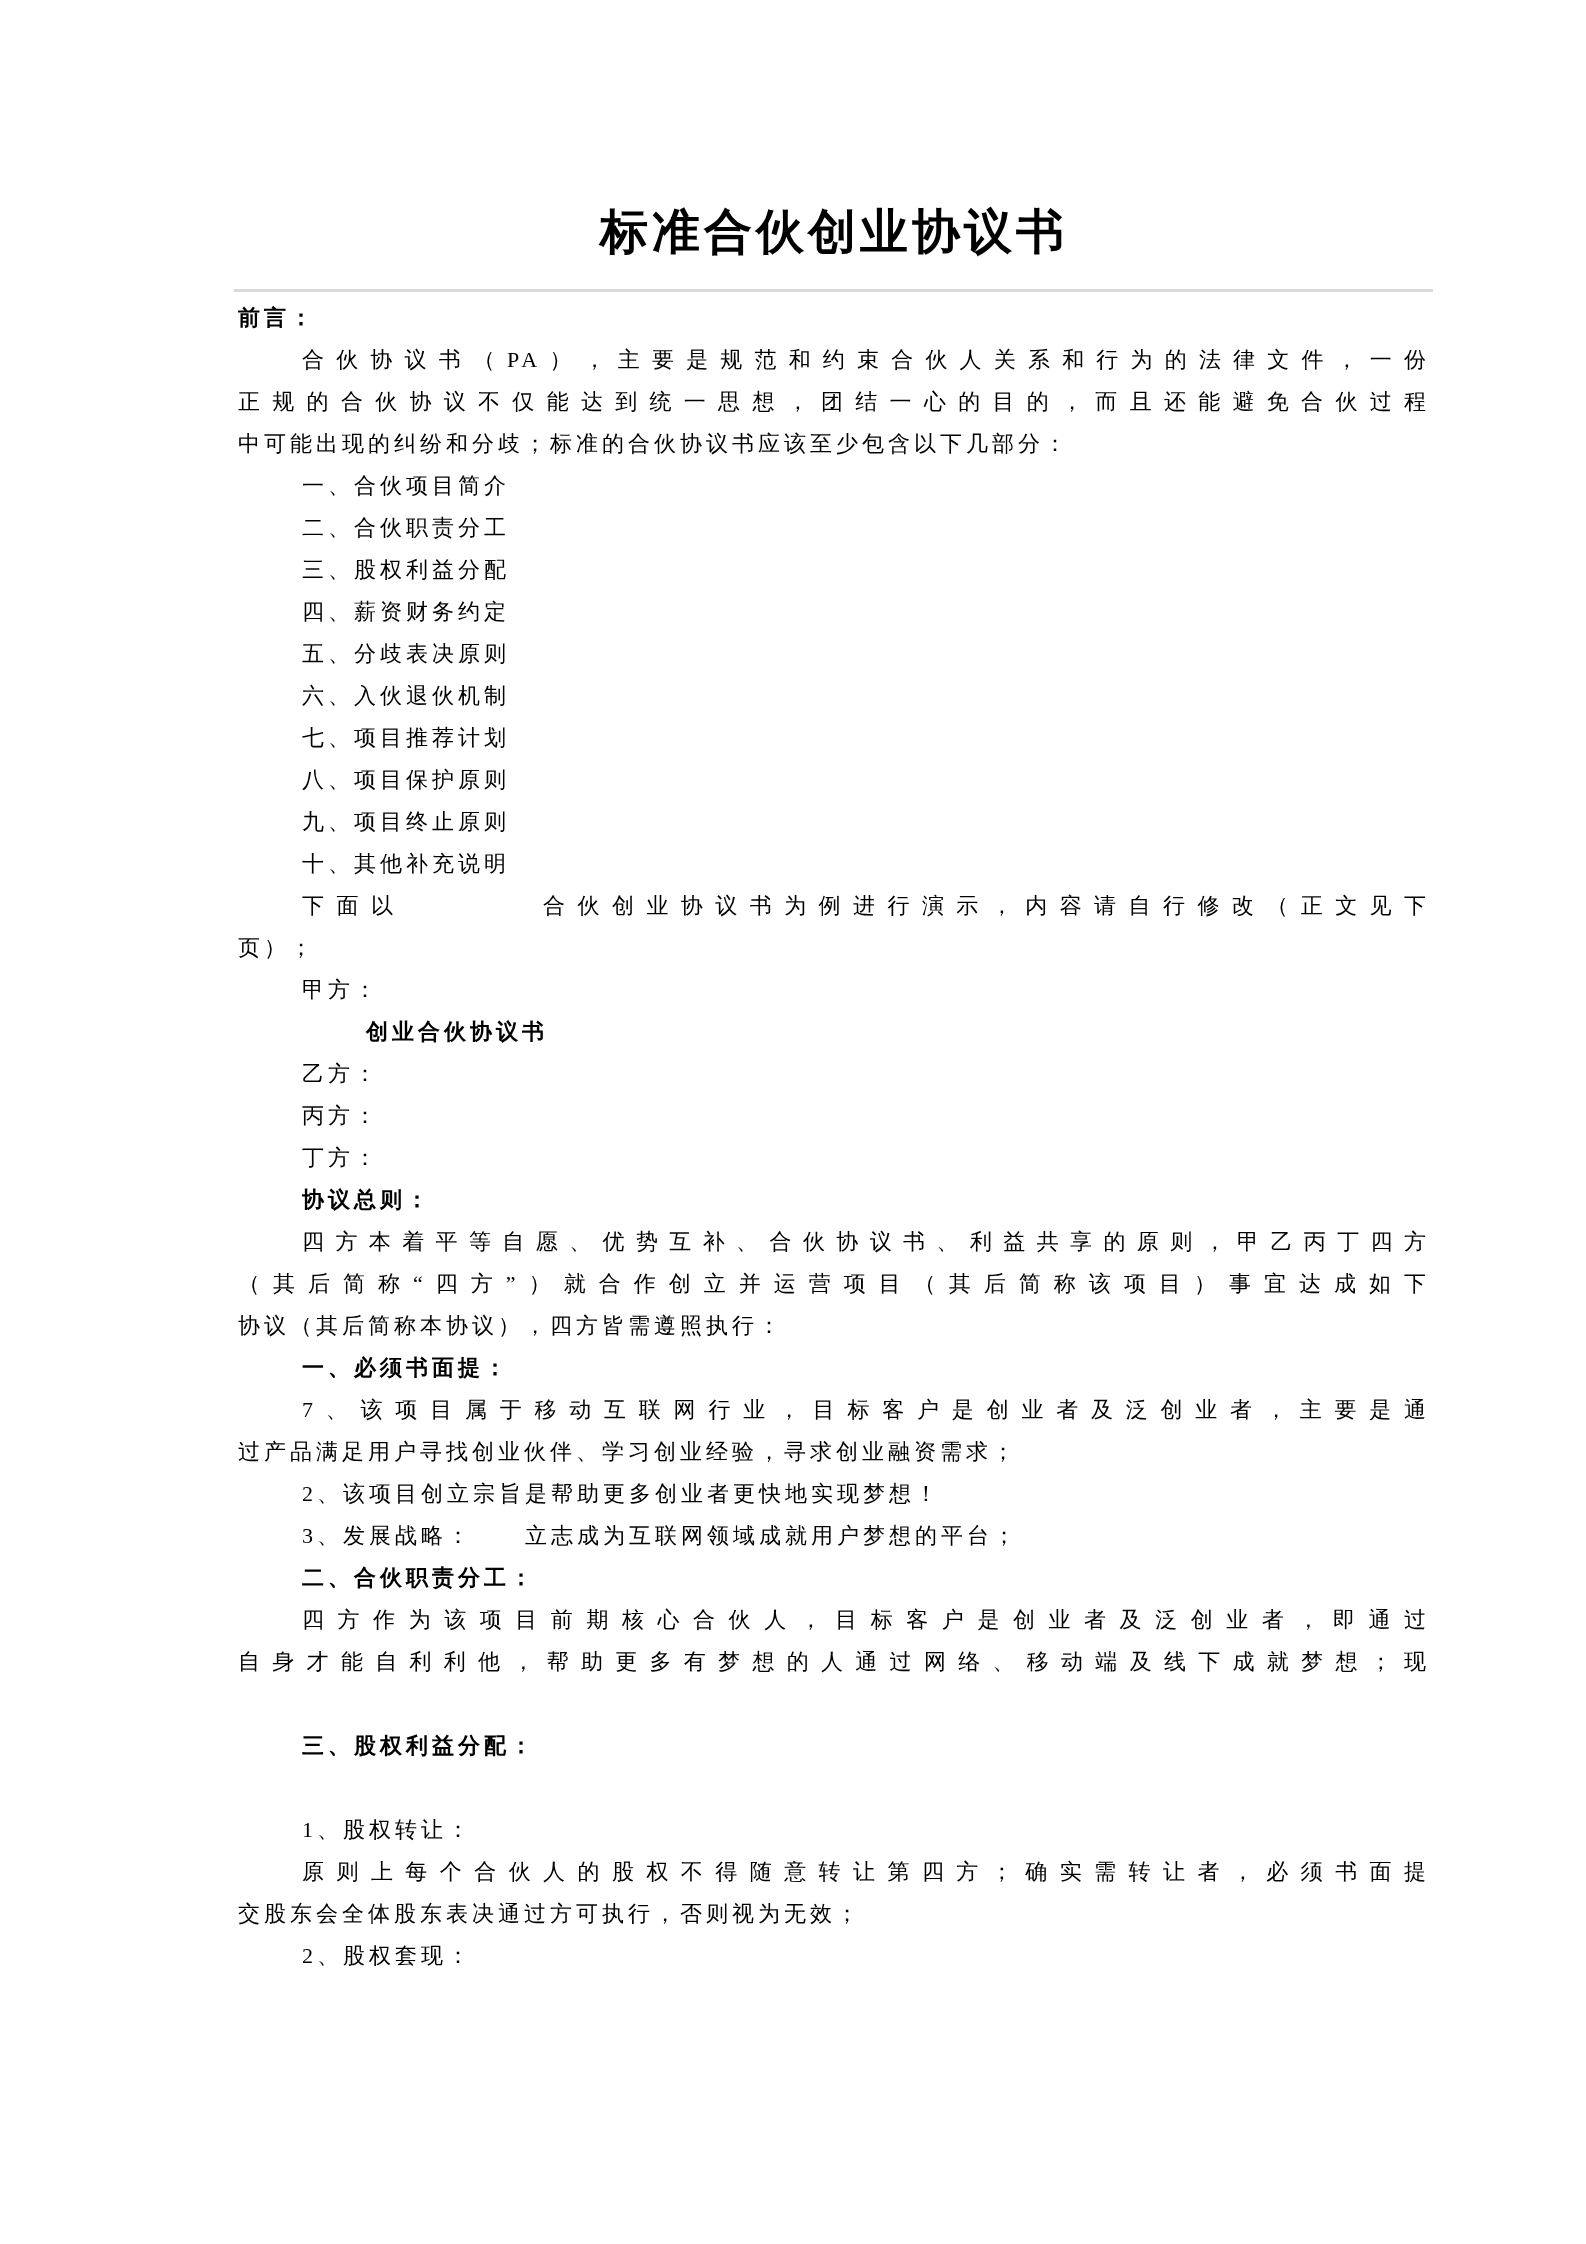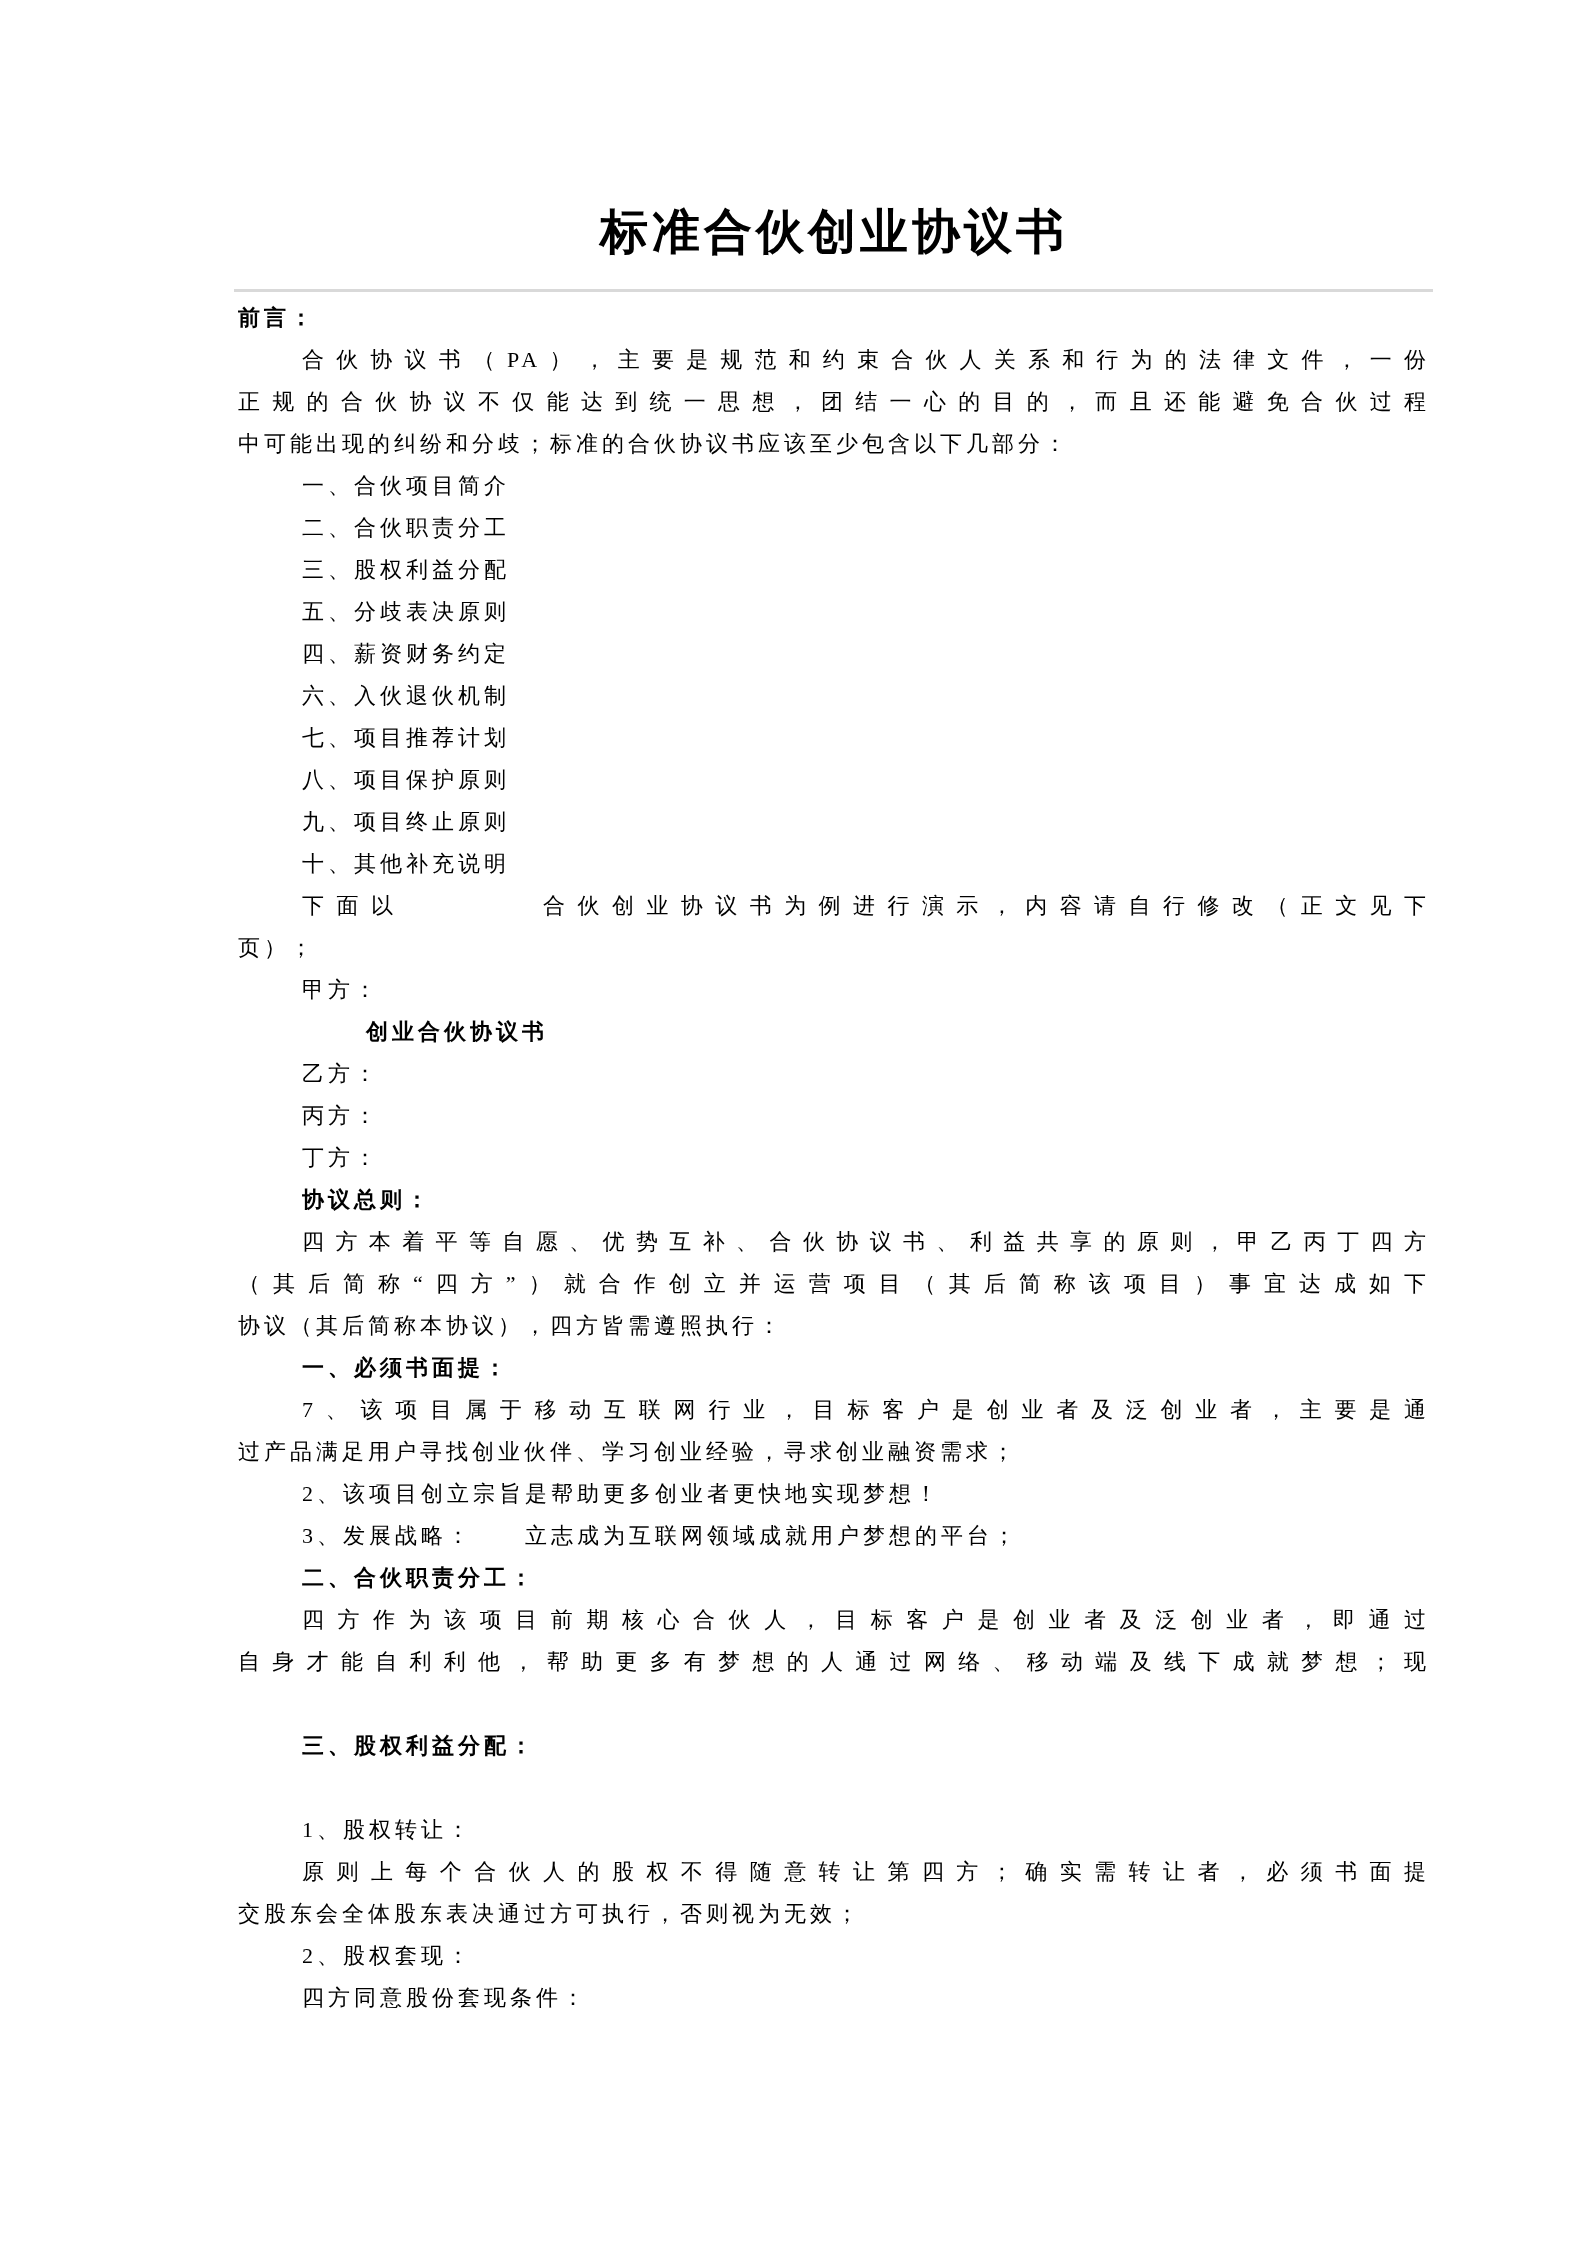--- a/index.html
+++ b/index.html
@@ -67,22 +67,22 @@
   <h1 class="doc-title">标准合伙创业协议书</h1>
   <div class="title-divider" style="border-top-color: rgb(217, 217, 217);"></div>
   <div class="doc-body">
       <div class="line bold">前言：</div>
       <div class="line ind2 fill">合伙协议书（PA），主要是规范和约束合伙人关系和行为的法律文件，一份</div>
       <div class="line fill">正规的合伙协议不仅能达到统一思想，团结一心的目的，而且还能避免合伙过程</div>
       <div class="line">中可能出现的纠纷和分歧；标准的合伙协议书应该至少包含以下几部分：</div>
       <div class="line ind2">一、合伙项目简介</div>
       <div class="line ind2">二、合伙职责分工</div>
       <div class="line ind2">三、股权利益分配</div>
+      <div class="line ind2">四、薪资财务约定</div>
       <div class="line ind2">五、分歧表决原则</div>
-      <div class="line ind2">四、薪资财务约定</div>
       <div class="line ind2">六、入伙退伙机制</div>
       <div class="line ind2">七、项目推荐计划</div>
       <div class="line ind2">八、项目保护原则</div>
       <div class="line ind2">九、项目终止原则</div>
       <div class="line ind2">十、其他补充说明</div>
       <div class="line ind2 fill">下面以　　　　合伙创业协议书为例进行演示，内容请自行修改（正文见下</div>
       <div class="line">页）；</div>
       <div class="line ind2">甲方：</div>
       <div class="line bold ind4">创业合伙协议书</div>
       <div class="line ind2">乙方：</div>
@@ -100,15 +100,14 @@
       <div class="line bold ind2">二、合伙职责分工：</div>
       <div class="line ind2 fill">四方作为该项目前期核心合伙人，目标客户是创业者及泛创业者，即通过</div>
       <div class="line fill">自身才能自利利他，帮助更多有梦想的人通过网络、移动端及线下成就梦想；现</div>
       <div class="line"></div>
       <div class="line bold ind2">三、股权利益分配：</div>
       <div class="line"></div>
       <div class="line ind2">1、股权转让：</div>
       <div class="line ind2 fill">原则上每个合伙人的股权不得随意转让第四方；确实需转让者，必须书面提</div>
       <div class="line">交股东会全体股东表决通过方可执行，否则视为无效；</div>
       <div class="line ind2">2、股权套现：</div>
-      <div class="line ind2">四方同意股份套现条件：</div>
     </div>
 </div>
 
 </body></html>

